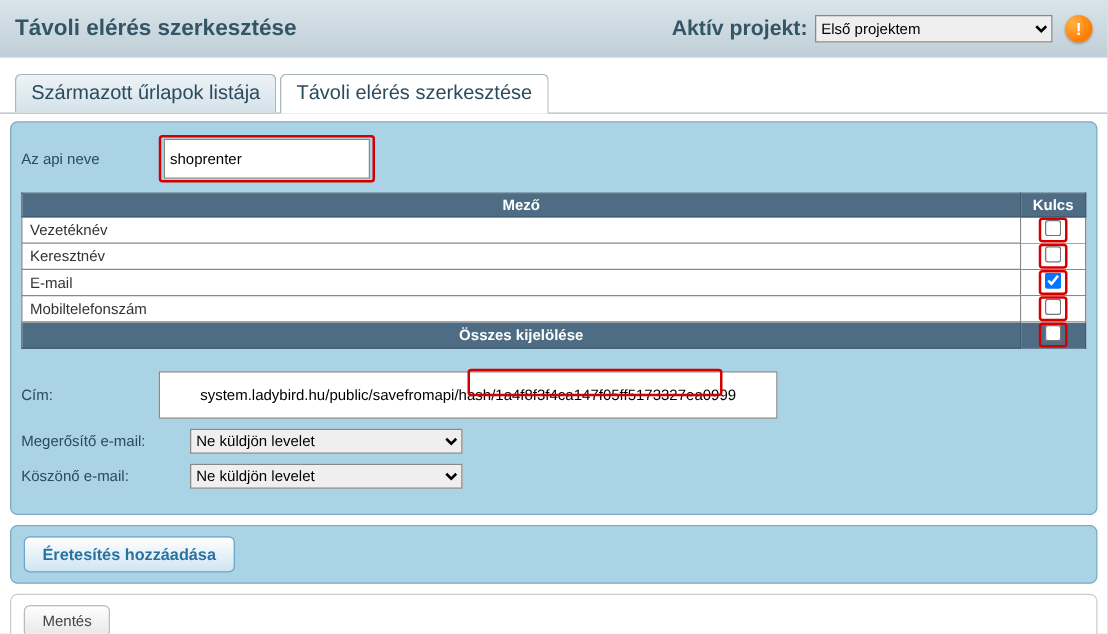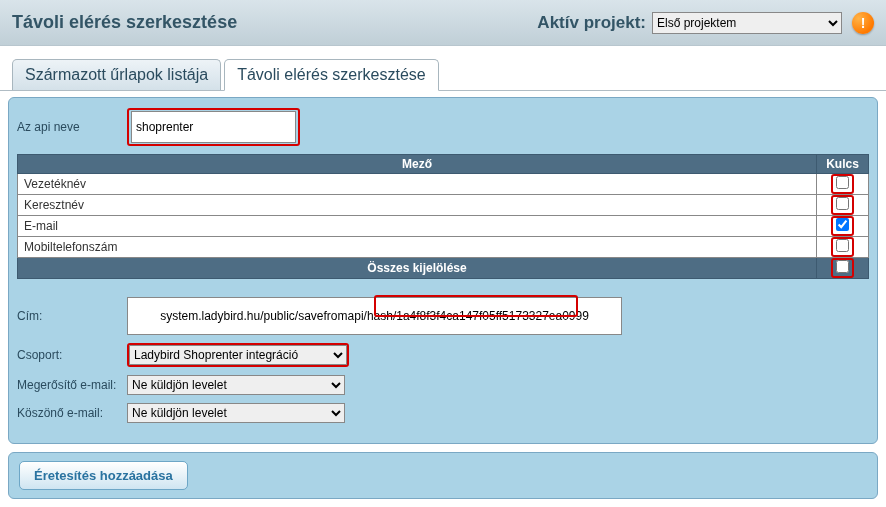--- a/index.html
+++ b/index.html
@@ -173,20 +173,21 @@
     border: 2px solid #d40000;
     border-radius: 3px;
     top: -2px;
     height: 22px;
     pointer-events: none;
   }
   select.form-select {
     height: 20px;
     font-size: 12px;
     border: 1px solid #888;
+    margin-left: 25px;
   }
   .hl-block { display:inline-block; border:2px solid #d40000; border-radius:3px; padding:0; }
   .hl-block select { margin:0; }
   .button-panel {
     margin: 8px 8px;
     background: #aad3e6;
     border: 1px solid #7aa8c4;
     border-radius: 6px;
     padding: 8px 10px;
   }
@@ -273,28 +274,20 @@
   <div class="form-block">
 
     <div class="form-row">
       <label>Cím:</label>
       <span class="url-wrap">
         <input class="url-input" type="text" value="system.ladybird.hu/public/savefromapi/hash/1a4f8f3f4ca147f05ff5173327ea0999" style="">
         <span class="url-hl" style="left:247px; width:204px;"></span>
       </span>
     </div>
 
-    <div class="form-row">
-      <label>Csoport:</label>
-      <span class="hl-block">
-        <select class="form-select" style="width:218px;">
-          <option>Ladybird Shoprenter integráció</option>
-        </select>
-      </span>
-    </div>
 
     <div class="form-row">
       <label>Megerősítő e-mail:</label>
       <select class="form-select" style="width:218px;">
         <option>Ne küldjön levelet</option>
       </select>
     </div>
 
     <div class="form-row">
       <label>Köszönő e-mail:</label>

